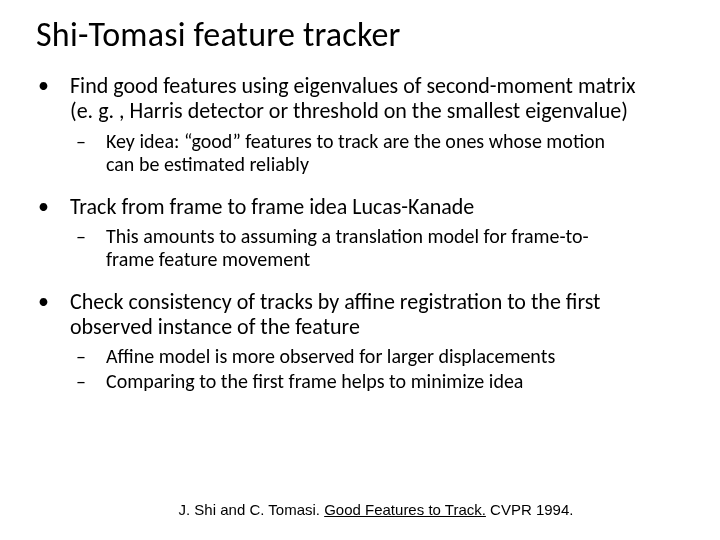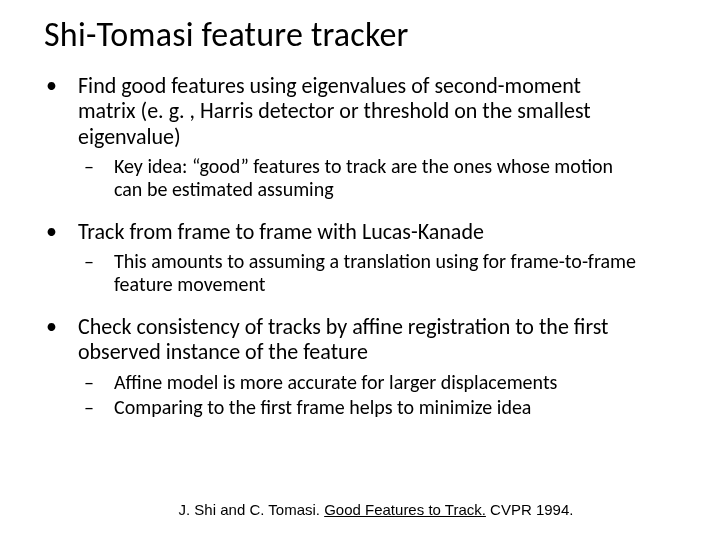--- a/index.html
+++ b/index.html
@@ -8,21 +8,21 @@
     width: 720px;
     height: 540px;
     background: #fff;
     font-family: Calibri, "Segoe UI", Arial, sans-serif;
     color: #000;
   }
   .slide {
     box-sizing: border-box;
     width: 664px;
     height: 540px;
-    padding: 14px 28px 10px 40px;
+    padding: 14px 28px 10px 32px;
     position: relative;
   }
   .title {
     font-size: 34px;
     font-weight: 400;
     margin: 0 0 18px 4px;
     letter-spacing: 0.2px;
   }
   .level1 {
     display: flex;
@@ -81,39 +81,39 @@
 <div class="slide">
 
   <h1 class="title">Shi-Tomasi feature tracker</h1>
 
   <div class="level1">
     <div class="bullet">•</div>
     <div class="text">Find good features using eigenvalues of second-moment matrix (e. g. , Harris detector or threshold on the smallest eigenvalue)</div>
   </div>
   <div class="level2">
     <div class="bullet">–</div>
-    <div class="text">Key idea: “good” features to track are the ones whose motion can be estimated assuming</div>
+    <div class="text">Key idea: “good” features to track are the ones whose motion can be estimated reliably</div>
   </div>
 
   <div class="level1">
     <div class="bullet">•</div>
-    <div class="text">Track from frame to frame with Lucas-Kanade</div>
+    <div class="text">Track from frame to frame idea Lucas-Kanade</div>
   </div>
   <div class="level2">
     <div class="bullet">–</div>
-    <div class="text">This amounts to assuming a translation using for frame-to-frame feature movement</div>
+    <div class="text">This amounts to assuming a translation model for frame-to-frame feature movement</div>
   </div>
 
   <div class="level1">
     <div class="bullet">•</div>
     <div class="text">Check consistency of tracks by <span class="italic">affine</span> registration to the first observed instance of the feature</div>
   </div>
   <div class="level2 tight">
     <div class="bullet">–</div>
-    <div class="text">Affine model is more accurate for larger displacements</div>
+    <div class="text">Affine model is more observed for larger displacements</div>
   </div>
   <div class="level2">
     <div class="bullet">–</div>
     <div class="text">Comparing to the first frame helps to minimize idea</div>
   </div>
 
   <div class="citation">
     <span>J. Shi and C. Tomasi. </span><span class="link">Good Features to Track.</span><span> CVPR 1994.</span>
   </div>
 

